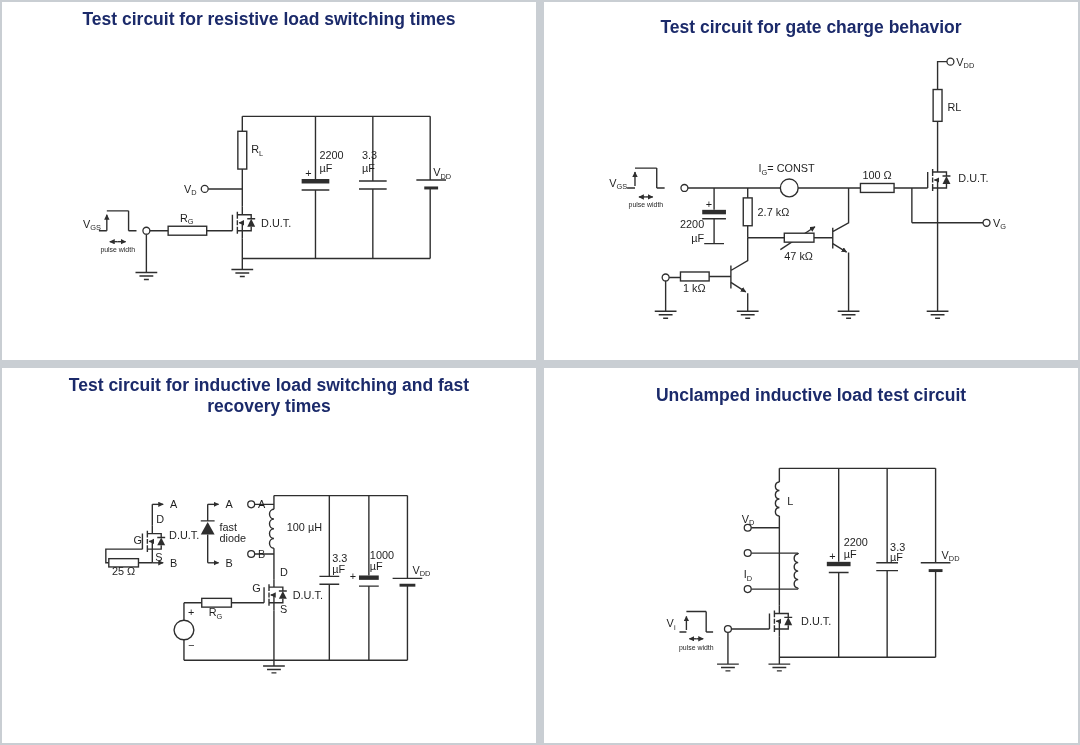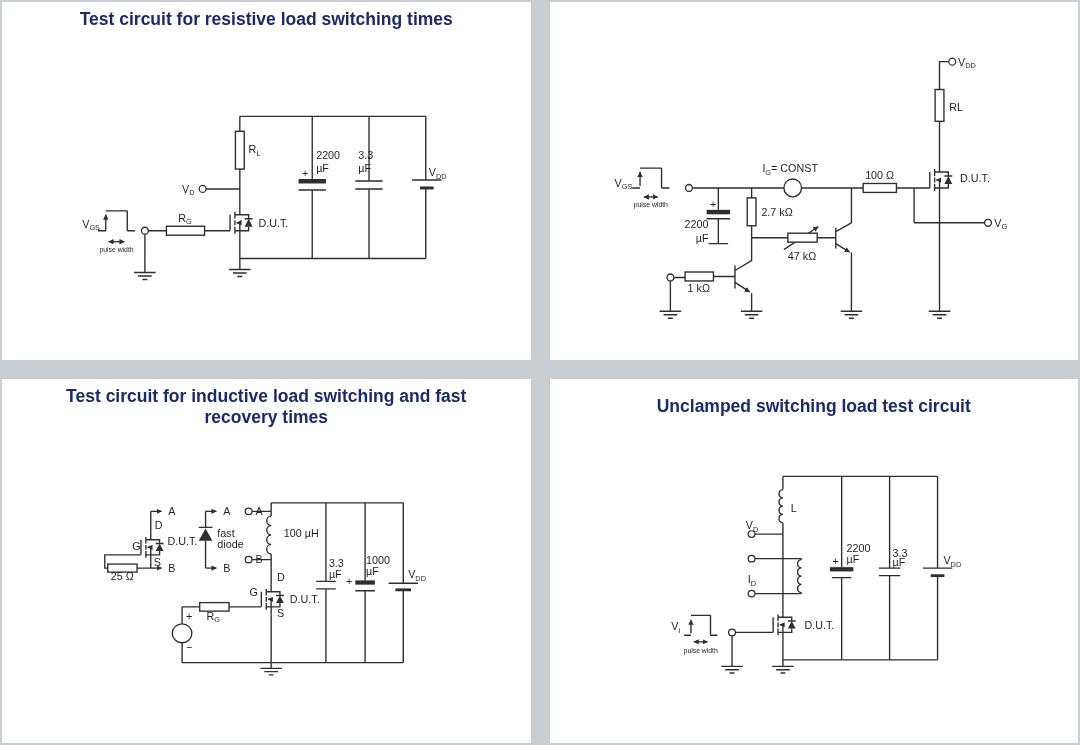--- a/index.html
+++ b/index.html
@@ -1,19 +1,19 @@
 <!DOCTYPE html>
 <html><head>
 <meta charset="utf-8">
 <style>
   html,body{margin:0;padding:0;background:#ffffff;}
   .page{
     width:1080px;height:745px;box-sizing:border-box;
     border:2px solid #c9ced3;background:#c9ced3;
-    display:grid;grid-template-columns:1fr 1fr;grid-template-rows:358px 1fr;gap:19px;
+    display:grid;grid-template-columns:1fr 1fr;grid-template-rows:358px 1fr;gap:8px;
     font-family:"Liberation Sans",sans-serif;
   }
   .panel{position:relative;background:#ffffff;overflow:hidden;}
   .title{
     position:absolute;left:0;right:0;text-align:center;
     color:#1b2a6a;font-weight:bold;font-size:17.5px;line-height:21px;
   }
   .t1{top:7px;} .t2{top:15px;} .t3{top:7px;padding:0 40px;max-width:460px;margin:0 auto;} .t4{top:17px;}
   .panel svg{position:absolute;inset:0;width:100%;height:100%;}
   .w{stroke:#2e2e2e;stroke-width:1.4;fill:none;stroke-linecap:butt;}
@@ -80,20 +80,21 @@
       <text x="313" y="176" text-anchor="end">+</text>
       <text x="321" y="158">2200</text>
       <text x="321" y="171">µF</text>
       <text x="364" y="158">3.3</text>
       <text x="364" y="171">µF</text>
       <text x="436" y="175"><tspan>V</tspan><tspan class="sub" dy="2.5">DD</tspan></text>
     </svg>
   </div>
 
   <div class="panel">
+    <div class="title t2">Test circuit for gate charge behavior</div>
     <svg viewBox="540 0 540 360" preserveAspectRatio="none">
       <g class="w">
         <path d="M624,187 H632 M632,167 H654 M654,167 V187 M654,187 H662 M685.5,187 H779 M797,187 H860 M894,187 H928 M912,187 V222 M912,222 H984"></path>
         <path d="M712,187 V209 M700,218 H724 M712,218 V243 M702,243 H722"></path>
         <path d="M746,187 V197 M746,225 V237 M746,237 H783 M813,237 H832"></path>
         <path d="M707,276 H729 M729,265 V288 M746,237 V260 L729,270 M746,293 V311"></path>
         <path d="M832,227 V248 M848,187 V222 L832,231 M848,252 V311"></path>
         <path d="M666.5,277 H678 M663,280.5 V311"></path>
         <path d="M947.5,60 H938 V88 M938,120 V163 M938,195 V311"></path>
       </g>
@@ -194,21 +195,21 @@
       <text x="334" y="559">3.3</text>
       <text x="334" y="570">µF</text>
       <text x="372" y="556">1000</text>
       <text x="372" y="567">µF</text>
       <text x="358" y="578" text-anchor="end">+</text>
       <text x="415" y="571"><tspan>V</tspan><tspan class="sub" dy="2.5">DD</tspan></text>
     </svg>
   </div>
 
   <div class="panel">
-    <div class="title t4">Unclamped switching load test circuit</div>
+    <div class="title t4">Unclamped inductive load test circuit</div>
     <svg viewBox="540 360 540 385" preserveAspectRatio="none">
       <g class="w">
         <path d="M778,463 H936 M778,657 H936 M778,463 V477 M778,512 V604 M749.5,524 H778"></path>
         <path d="M778,477 a4.5,4.4 0 0 0 0,8.75 a4.5,4.4 0 0 0 0,8.75 a4.5,4.4 0 0 0 0,8.75 a4.5,4.4 0 0 0 0,8.75"></path>
         <path d="M749.5,550 H797 M749.5,587 H797 M797,550 V551 M797,586 V587"></path>
         <path d="M797,551 a4.5,4.4 0 0 0 0,8.75 a4.5,4.4 0 0 0 0,8.75 a4.5,4.4 0 0 0 0,8.75 a4.5,4.4 0 0 0 0,8.75"></path>
         <path d="M677,631 H684 M684,610 H704 M704,610 V631 M704,631 H711 M729.5,628 H768 M726,631.5 V664 M778,636 V664"></path>
         <path d="M838,463 V559 M828,570 H848 M838,570 V657"></path>
         <path d="M887,463 V560 M876,560 H898 M876,568 H898 M887,568 V657"></path>
         <path d="M936,463 V560 M921,560 H951 M936,568 V657"></path>

